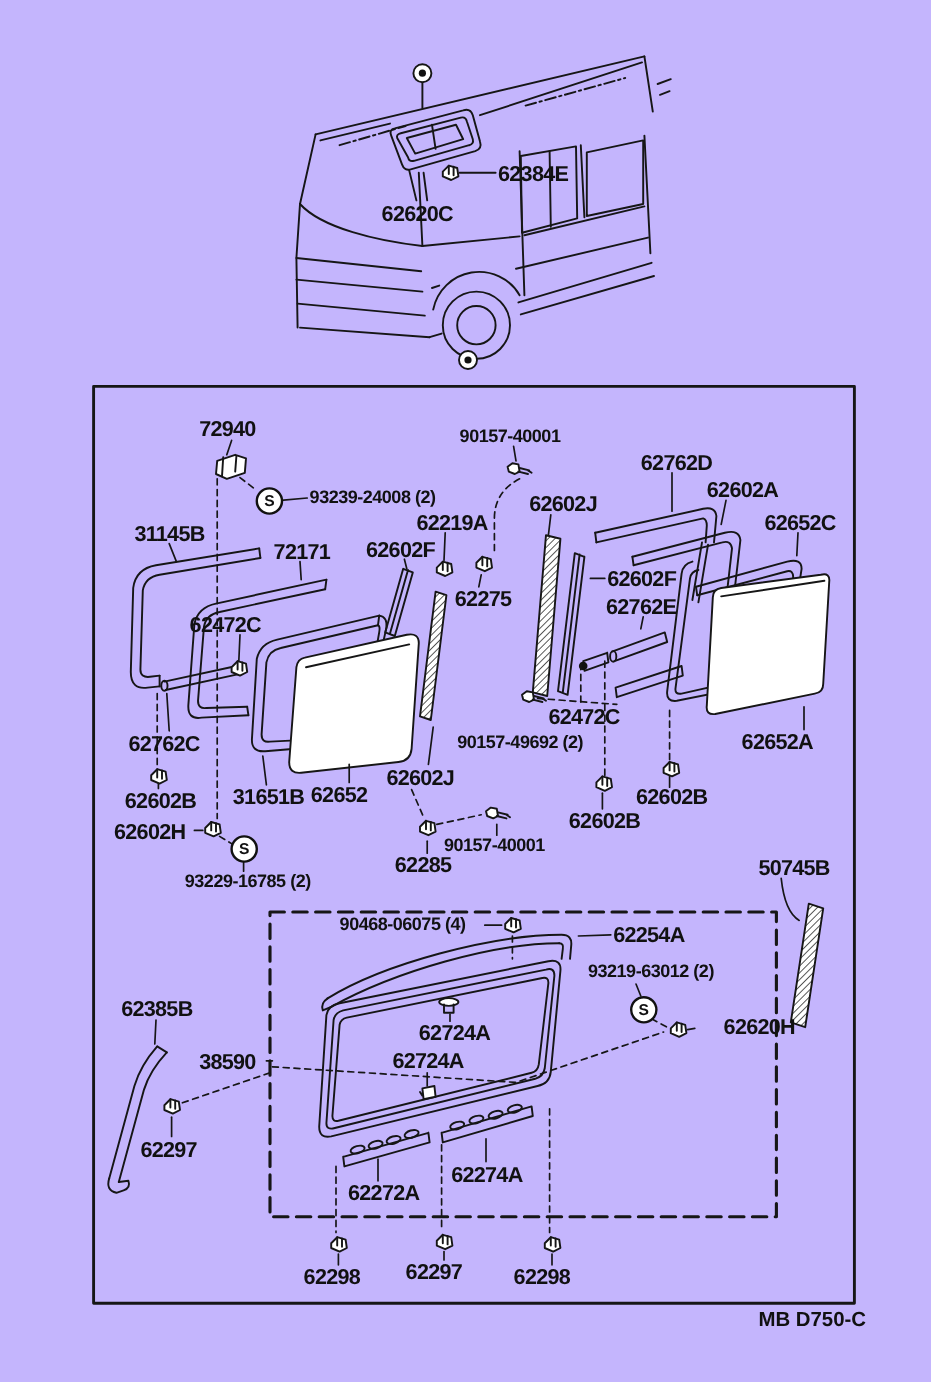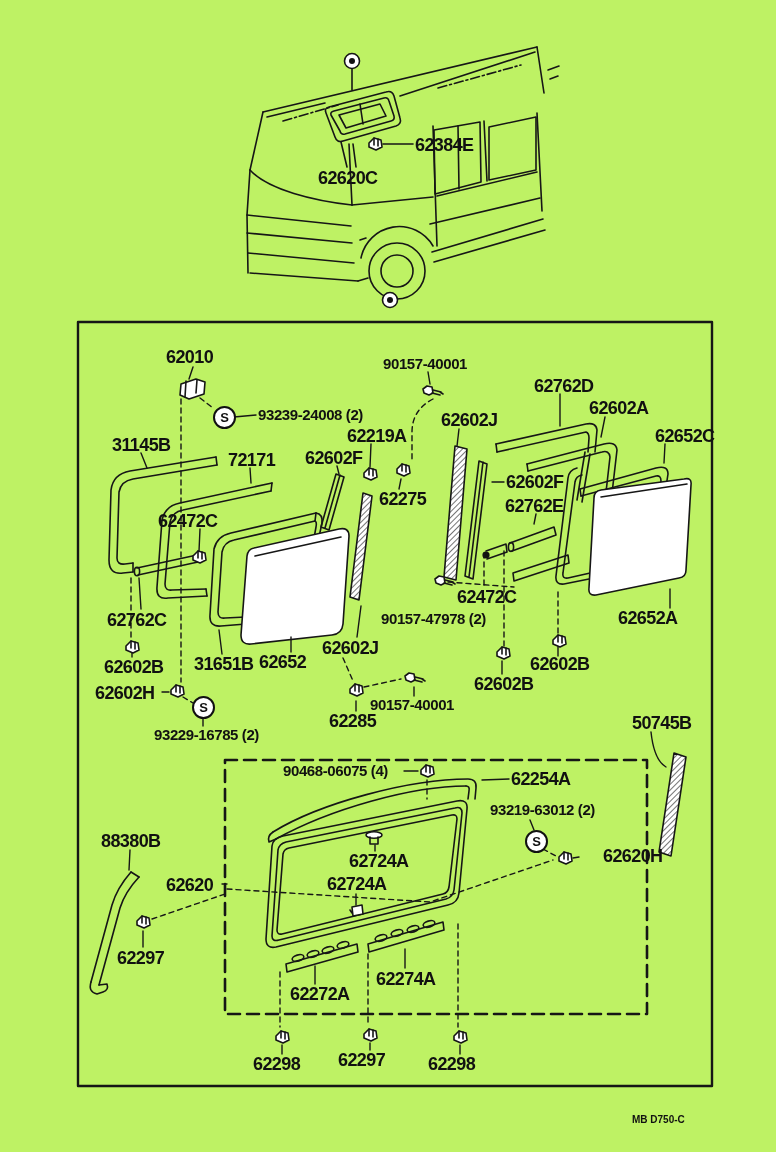--- a/index.html
+++ b/index.html
@@ -1,22 +1,22 @@
 <!DOCTYPE html>
 <html><head>
 <meta charset="utf-8">
 <style>
   html,body{margin:0;padding:0;background:#fff;}
-  #stage{position:relative;width:776px;height:1152px;background:#bef264;overflow:hidden;
+  #stage{position:relative;width:776px;height:1152px;background:#c4b5fd;overflow:hidden;
          font-family:"Liberation Sans",sans-serif;color:#111;}
   #art{position:absolute;left:0;top:0;}
   .lbl{position:absolute;font-weight:700;font-size:18px;letter-spacing:-0.6px;
        white-space:nowrap;color:#111;line-height:1;}
   .lbl.sm{font-size:15px;letter-spacing:-0.4px;}
-  .lbl.ft{font-size:10px;letter-spacing:0;margin-top:24px;}
+  .lbl.ft{font-size:17px;letter-spacing:0;}
   .sbadge{position:absolute;width:19px;height:19px;border:2px solid #111;border-radius:50%;
           text-align:center;line-height:19px;font-size:13px;font-weight:700;background:#fff;}
 </style>
 </head>
 <body>
 
 <div id="stage">
 
 <svg id="art" width="776" height="1152" viewBox="0 0 776 1152" fill="none" stroke="#161616" stroke-width="1.6" stroke-linecap="round" stroke-linejoin="round">
   <defs>
@@ -260,58 +260,58 @@
     <path d="M227,889 L430,902 L553,860"></path>
     <path d="M152,919 L225,894"></path>
     <path d="M280,972 L280,1027"></path>
     <path d="M368,954 L368,1026"></path>
     <path d="M458,924 L458,1027"></path>
   </g>
 </svg>
 
 <div class="lbl" style="left:415px;top:136px">62384E</div>
 <div class="lbl" style="left:318px;top:169px">62620C</div>
-<div class="lbl" style="left:166px;top:348px">62010</div>
+<div class="lbl" style="left:166px;top:348px">72940</div>
 <div class="lbl sm" style="left:258px;top:407px">93239-24008 (2)</div>
 <div class="lbl sm" style="left:383px;top:356px">90157-40001</div>
 <div class="lbl" style="left:112px;top:436px">31145B</div>
 <div class="lbl" style="left:228px;top:451px">72171</div>
 <div class="lbl" style="left:305px;top:449px">62602F</div>
 <div class="lbl" style="left:347px;top:427px">62219A</div>
 <div class="lbl" style="left:379px;top:490px">62275</div>
 <div class="lbl" style="left:158px;top:512px">62472C</div>
 <div class="lbl" style="left:441px;top:411px">62602J</div>
 <div class="lbl" style="left:534px;top:377px">62762D</div>
 <div class="lbl" style="left:589px;top:399px">62602A</div>
-<div class="lbl" style="left:655px;top:427px">62652C</div>
+<div class="lbl" style="left:637px;top:427px">62652C</div>
 <div class="lbl" style="left:506px;top:473px">62602F</div>
 <div class="lbl" style="left:505px;top:497px">62762E</div>
 <div class="lbl" style="left:457px;top:588px">62472C</div>
-<div class="lbl sm" style="left:381px;top:611px">90157-47978 (2)</div>
+<div class="lbl sm" style="left:381px;top:611px">90157-49692 (2)</div>
 <div class="lbl" style="left:618px;top:609px">62652A</div>
 <div class="lbl" style="left:107px;top:611px">62762C</div>
 <div class="lbl" style="left:104px;top:658px">62602B</div>
 <div class="lbl" style="left:194px;top:655px">31651B</div>
 <div class="lbl" style="left:259px;top:653px">62652</div>
 <div class="lbl" style="left:322px;top:639px">62602J</div>
 <div class="lbl" style="left:95px;top:684px">62602H</div>
 <div class="lbl sm" style="left:154px;top:727px">93229-16785 (2)</div>
 <div class="lbl" style="left:329px;top:712px">62285</div>
 <div class="lbl sm" style="left:370px;top:697px">90157-40001</div>
 <div class="lbl" style="left:530px;top:655px">62602B</div>
 <div class="lbl" style="left:474px;top:675px">62602B</div>
 <div class="lbl" style="left:632px;top:714px">50745B</div>
 <div class="lbl sm" style="left:283px;top:763px">90468-06075 (4)</div>
 <div class="lbl" style="left:511px;top:770px">62254A</div>
 <div class="lbl sm" style="left:490px;top:802px">93219-63012 (2)</div>
 <div class="lbl" style="left:603px;top:847px">62620H</div>
 <div class="lbl" style="left:349px;top:852px">62724A</div>
 <div class="lbl" style="left:327px;top:875px">62724A</div>
-<div class="lbl" style="left:166px;top:876px">62620</div>
-<div class="lbl" style="left:101px;top:832px">88380B</div>
+<div class="lbl" style="left:166px;top:876px">38590</div>
+<div class="lbl" style="left:101px;top:832px">62385B</div>
 <div class="lbl" style="left:117px;top:949px">62297</div>
 <div class="lbl" style="left:290px;top:985px">62272A</div>
 <div class="lbl" style="left:376px;top:970px">62274A</div>
 <div class="lbl" style="left:253px;top:1055px">62298</div>
 <div class="lbl" style="left:338px;top:1051px">62297</div>
 <div class="lbl" style="left:428px;top:1055px">62298</div>
 <div class="lbl ft" style="left:632px;top:1091px">MB D750-C</div>
 
 <div class="sbadge" style="left:213px;top:406px">S</div>
 <div class="sbadge" style="left:192px;top:696px">S</div>

